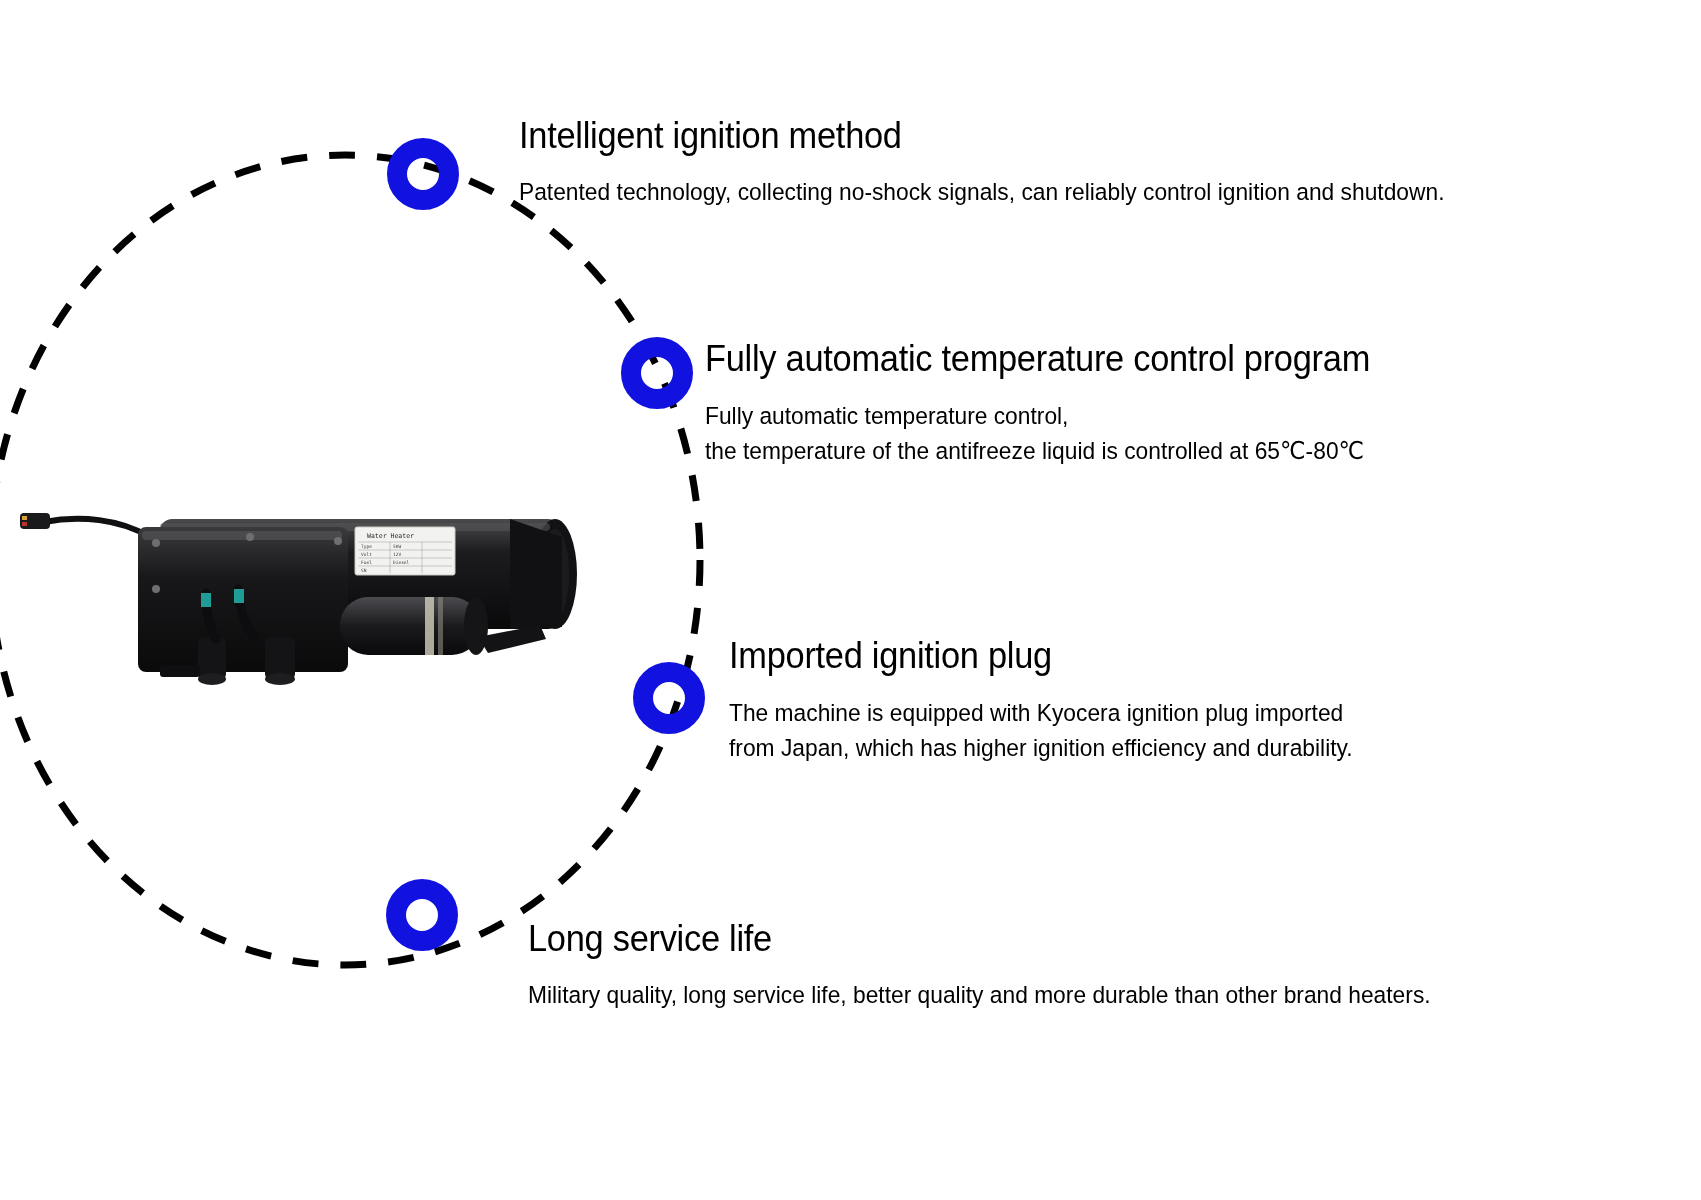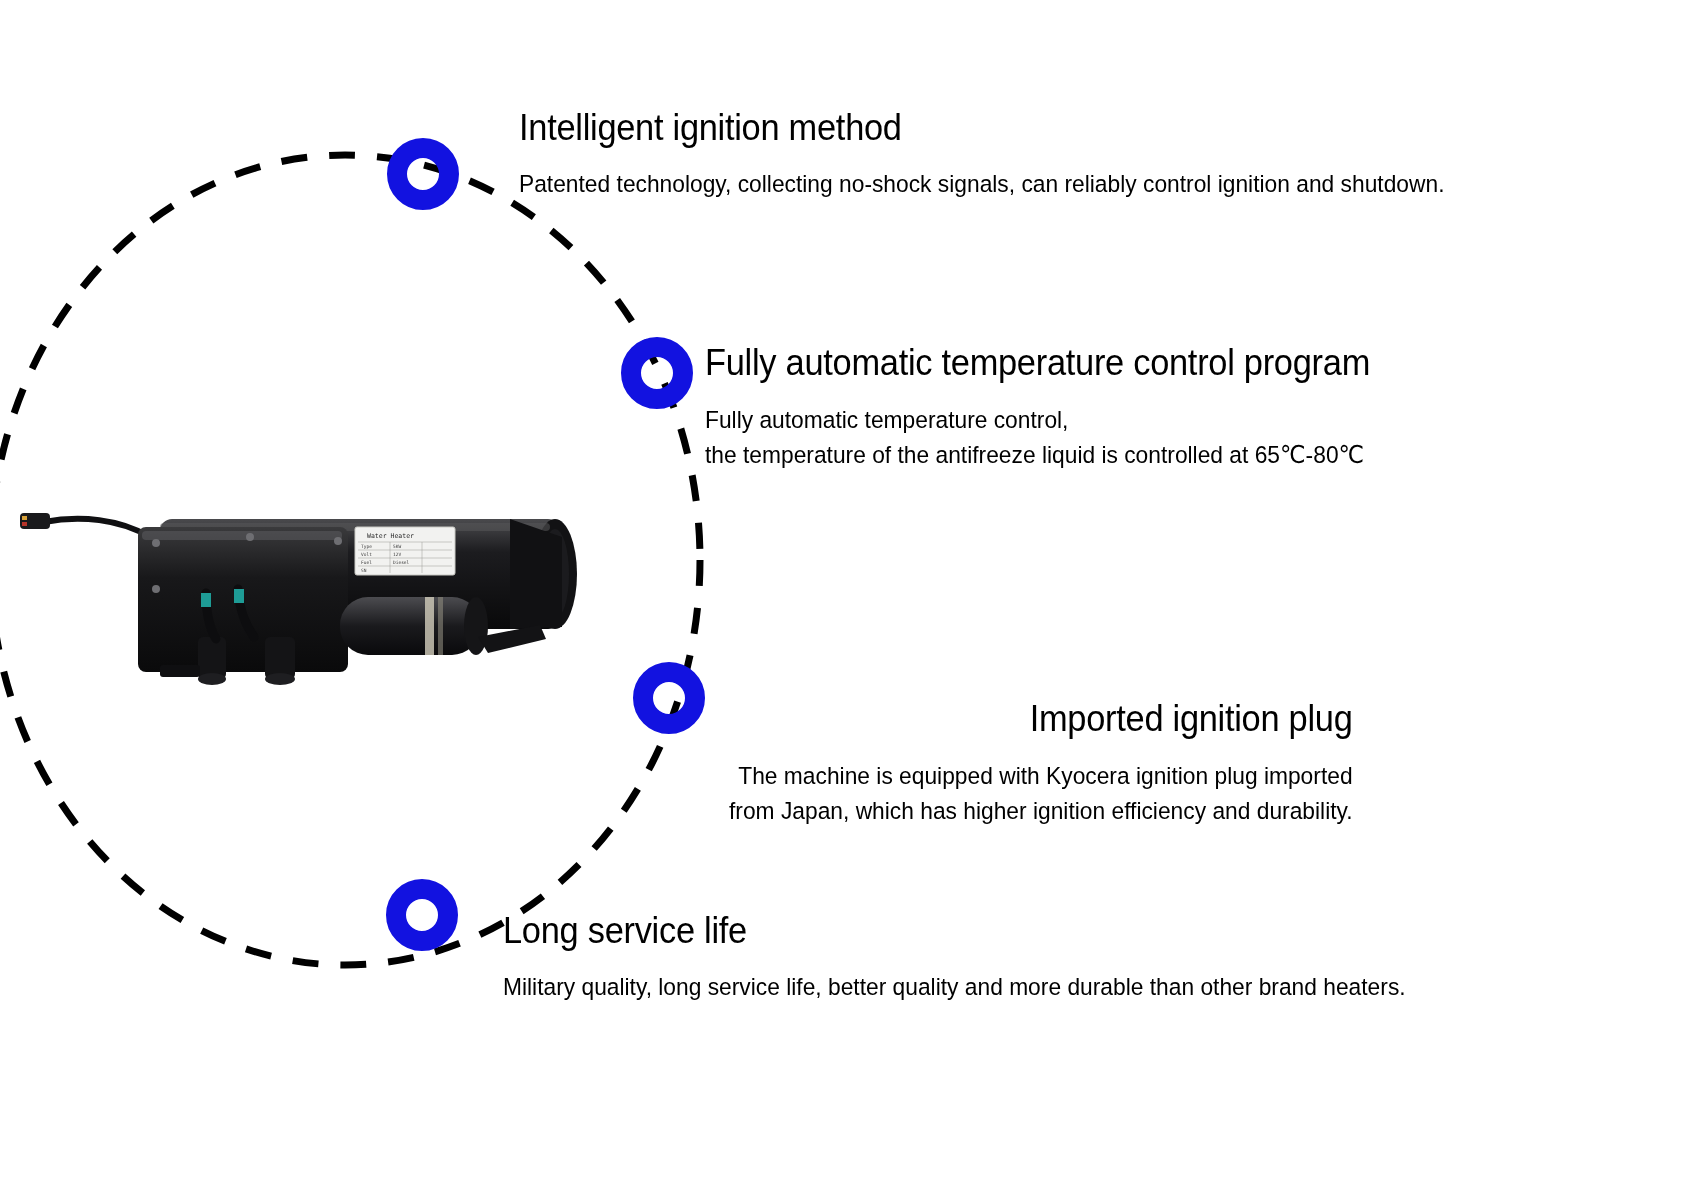--- a/index.html
+++ b/index.html
@@ -30,20 +30,21 @@
   .ring {
     position: absolute;
     border-radius: 50%;
     box-sizing: border-box;
     background: transparent;
   }
 
   
   .feature {
     position: absolute;
+    margin-top: 8px;
   }
   .feature-title {
     font-size: 37px;
     font-weight: 400;
     letter-spacing: -0.3px;
     line-height: 1.1;
     color: #000000;
     white-space: nowrap;
     transform: scaleX(0.93);
     transform-origin: left center;
@@ -178,34 +179,34 @@
   </svg>
 </div>
 
 <div class="feature" style="left:519px; top:108px;">
   <div class="feature-title">Intelligent ignition method</div>
   <div class="feature-desc" style="margin-top:17px;">
     <span class="line">Patented technology, collecting no-shock signals, can reliably control ignition and shutdown.</span>
   </div>
 </div>
 
-<div class="feature" style="left:705px; top:343px;">
+<div class="feature" style="left:705px; top:331px;">
   <div class="feature-title">Fully automatic temperature control program</div>
   <div class="feature-desc" style="margin-top:18px;">
     <span class="line">Fully automatic temperature control,</span>
     <span class="line">the temperature of the antifreeze liquid is controlled at 65℃-80℃</span>
   </div>
 </div>
 
-<div class="feature" style="left:729px; top:699px;text-align:right;">
+<div class="feature" style="left:729px; top:628px;">
   <div class="feature-title">Imported ignition plug</div>
   <div class="feature-desc" style="margin-top:18px;">
     <span class="line">The machine is equipped with Kyocera ignition plug imported</span>
     <span class="line">from Japan, which has higher ignition efficiency and durability.</span>
   </div>
 </div>
 
-<div class="feature" style="left:503px; top:911px;">
+<div class="feature" style="left:528px; top:911px;">
   <div class="feature-title">Long service life</div>
   <div class="feature-desc" style="margin-top:17px;">
     <span class="line">Military quality, long service life, better quality and more durable than other brand heaters.</span>
   </div>
 </div>
 
 </body></html>

